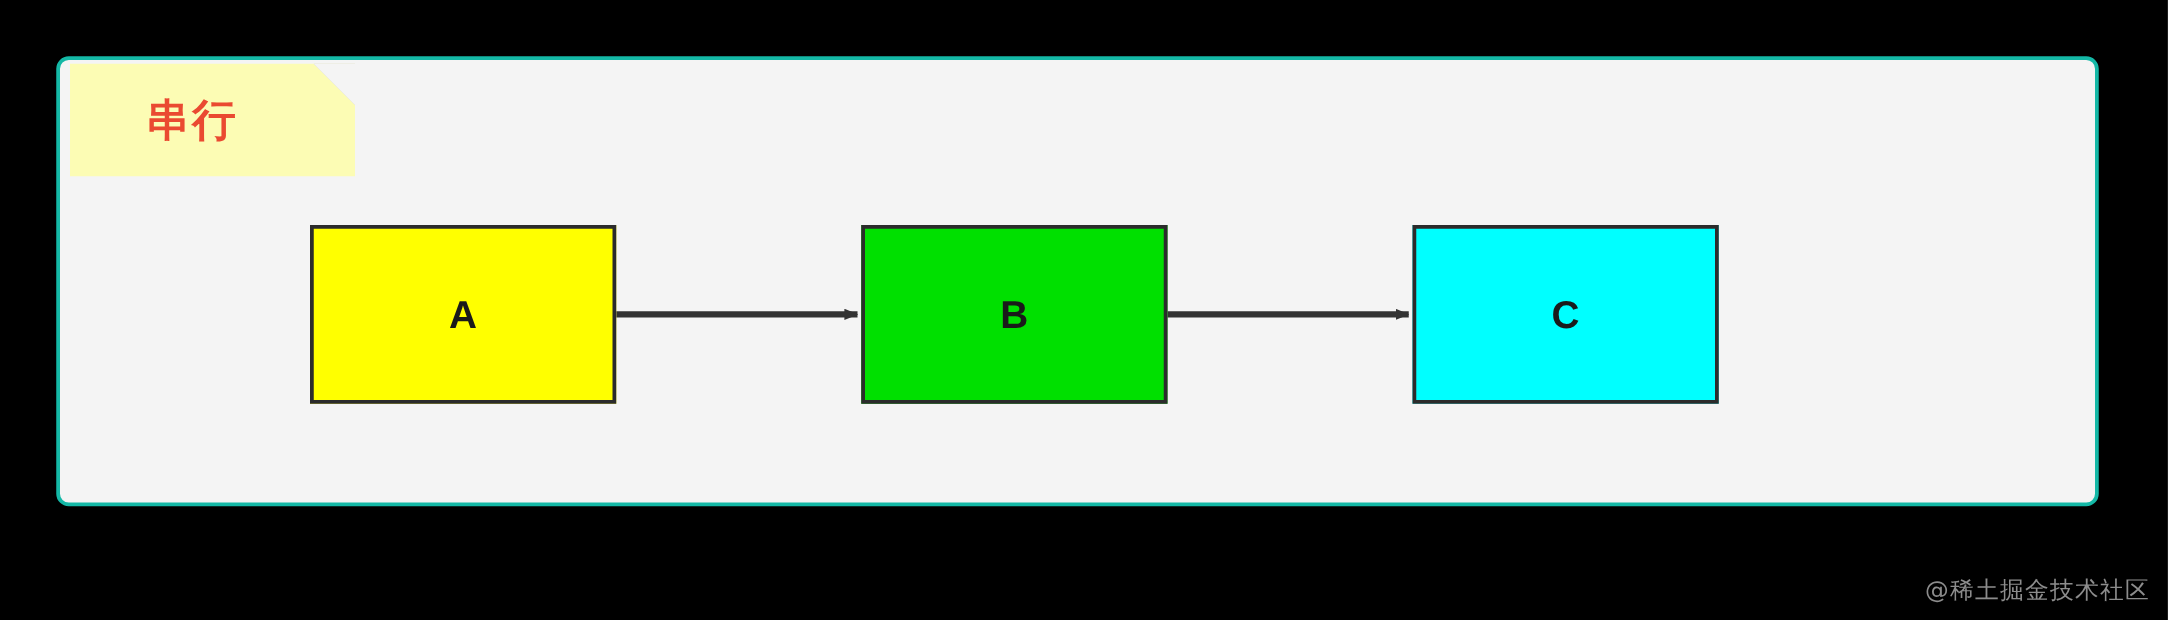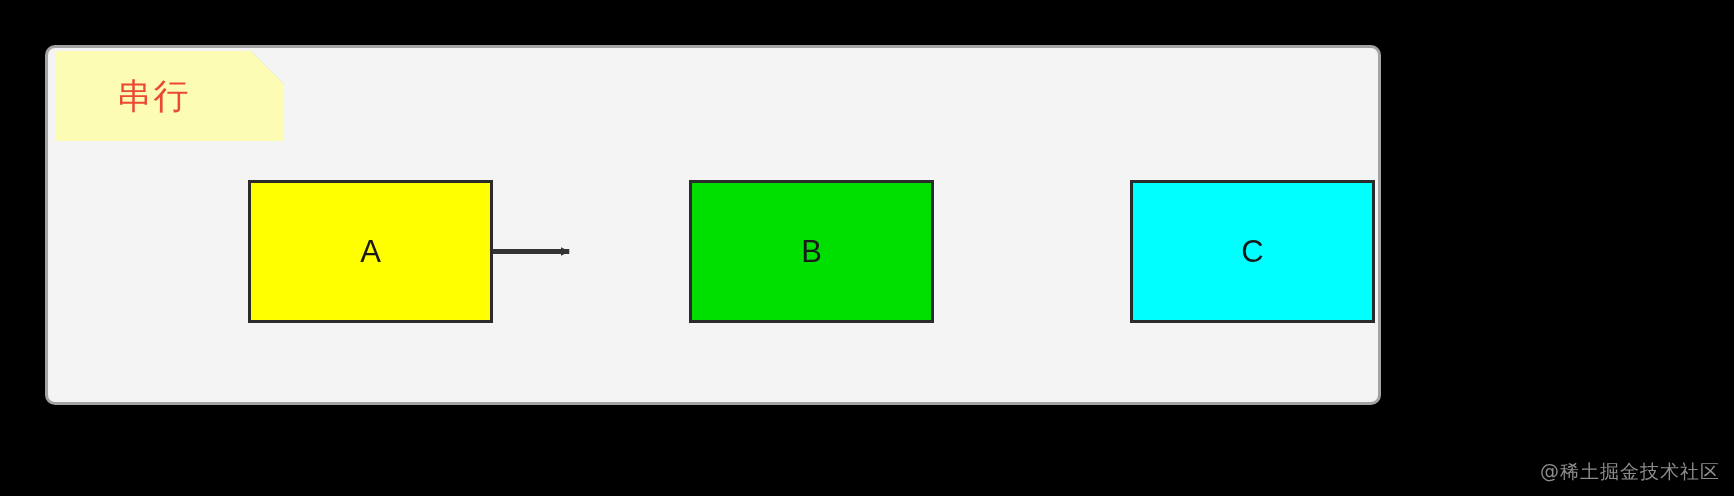--- a/index.html
+++ b/index.html
@@ -19,26 +19,27 @@
     width: 1734px;
     height: 496px;
     background: #000000;
   }
 
   
   #diagram-panel {
     position: absolute;
     left: 45px;
     top: 45px;
-    width: 1336px;
+    width: 1634px;
     height: 360px;
     background: #f4f4f4;
-    border: 3px solid #a3a3a3;
+    border: 3px solid #14b8a6;
     border-radius: 10px;
     box-sizing: border-box;
+    font-weight: bold;
   }
 
   
   #note {
     position: absolute;
     left: 8px;
     top: 3px;
     width: 228px;
     height: 90px;
   }

